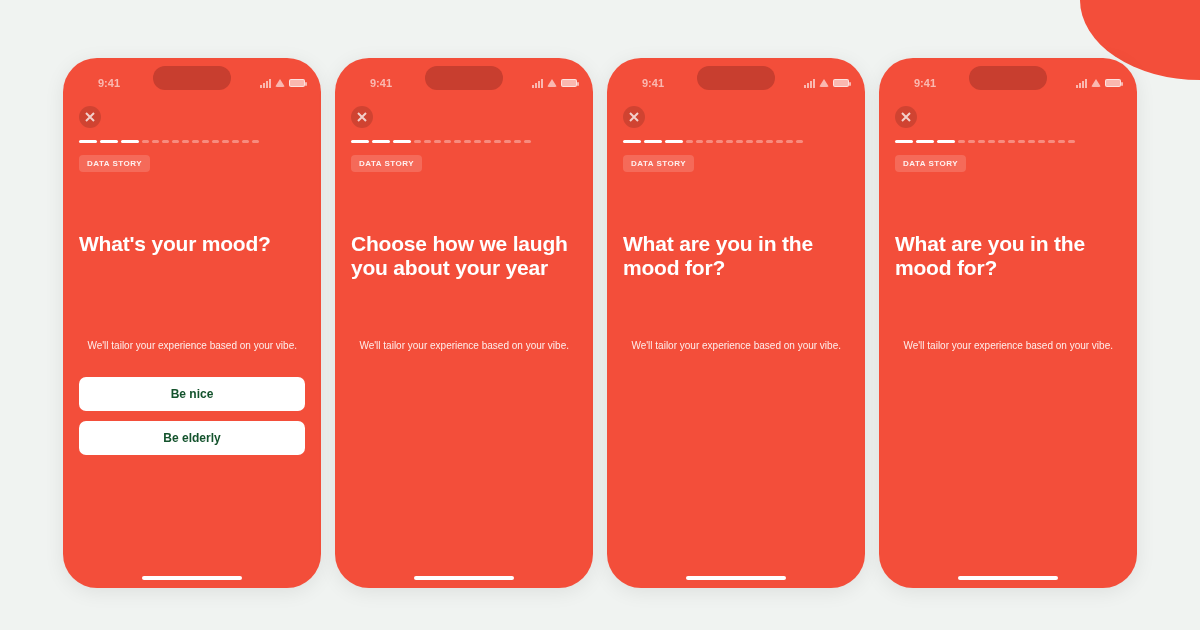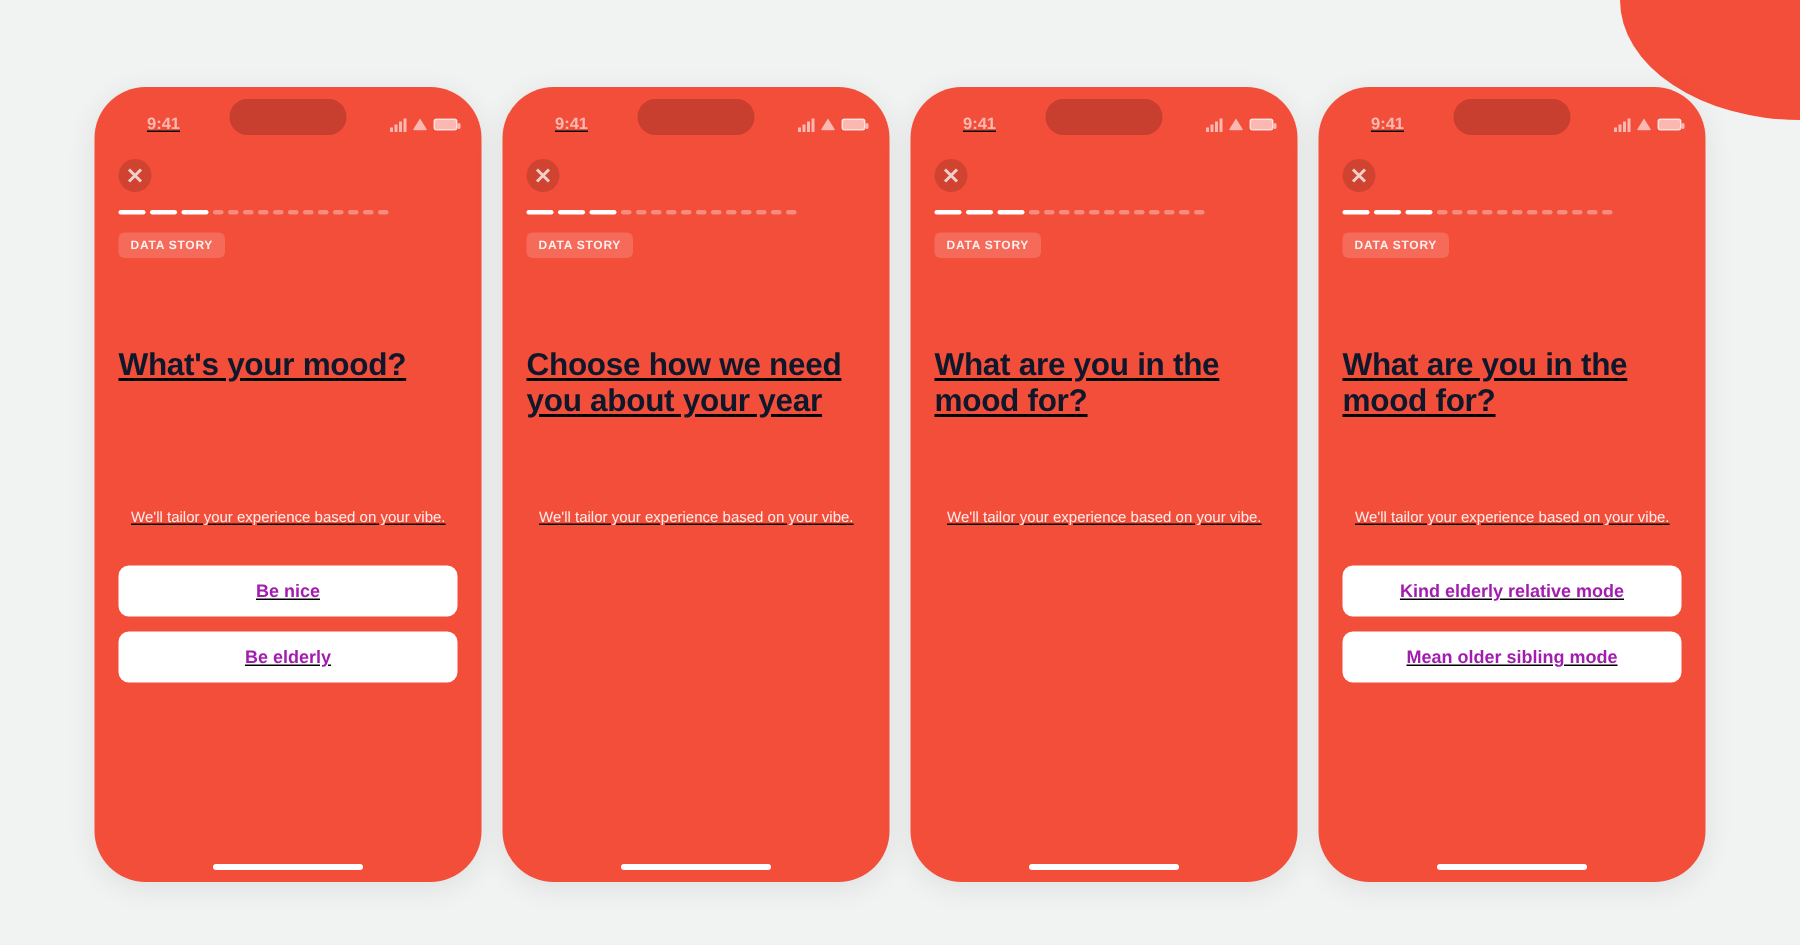--- a/index.html
+++ b/index.html
@@ -16,21 +16,20 @@
     background: #f34e3a;
     border-bottom-left-radius: 120px 80px;
   }
   .row {
     position: absolute;
     top: 58px;
     left: 0; right: 0;
     display: flex;
     justify-content: center;
     gap: 14px;
-    text-decoration: underline;
   }
   .phone {
     width: 258px;
     height: 530px;
     background: #f34e3a;
     border-radius: 34px;
     position: relative;
     color: #fff;
     padding: 14px 16px 0 16px;
     overflow: hidden;
@@ -88,35 +87,35 @@
     padding: 4px 8px;
     border-radius: 4px;
     color: rgba(255,255,255,.9);
   }
   .headline {
     margin-top: 60px;
     font-size: 21px;
     line-height: 1.15;
     font-weight: 800;
     letter-spacing: -0.2px;
-    color: #0f172a;
+    color: #ffffff;
     min-height: 50px;
   }
   .sub {
     margin-top: 57px;
     font-size: 10px;
     line-height:1.4;
     text-align:right;
     color: rgba(255,255,255,.9);
     padding: 0 8px;
   }
   .opts { margin-top: 24px; display:flex; flex-direction:column; gap:10px; }
   .opt {
     background:#fff;
-    color:#a21caf;
+    color:#14532d;
     font-weight:800;
     font-size:12px;
     text-align:center;
     border-radius:7px;
     padding:10px 6px;
     cursor:pointer;
   }
   .homebar {
     position:absolute;
     bottom:8px; left:50%; transform:translateX(-50%);
@@ -208,21 +207,21 @@
         <i class="pb"></i>
         <i class="pb"></i>
         <i class="pb"></i>
         <i class="pb"></i>
         <i class="pb"></i>
         <i class="pb"></i>
         <i class="pb"></i>
         <i class="pb"></i>
     </div>
     <div class="pill">DATA STORY</div>
-    <div class="headline">Choose how we need you about your year</div>
+    <div class="headline">Choose how we laugh you about your year</div>
     <div class="sub">We'll tailor your experience based on your vibe.</div>
     <div class="opts">
     </div>
     <div class="homebar"></div>
   </div>
 
   <div class="phone">
     <div class="statusbar">
       <span class="sb-time">9:41</span>
       <div class="island"></div>
@@ -298,20 +297,16 @@
         <i class="pb"></i>
         <i class="pb"></i>
         <i class="pb"></i>
         <i class="pb"></i>
         <i class="pb"></i>
         <i class="pb"></i>
     </div>
     <div class="pill">DATA STORY</div>
     <div class="headline">What are you in the mood for?</div>
     <div class="sub">We'll tailor your experience based on your vibe.</div>
-    <div class="opts">
-      <div class="opt">Kind elderly relative mode</div>
-      <div class="opt">Mean older sibling mode</div>
-    </div>
     <div class="homebar"></div>
   </div>
 
 </div>
 
 </body></html>

